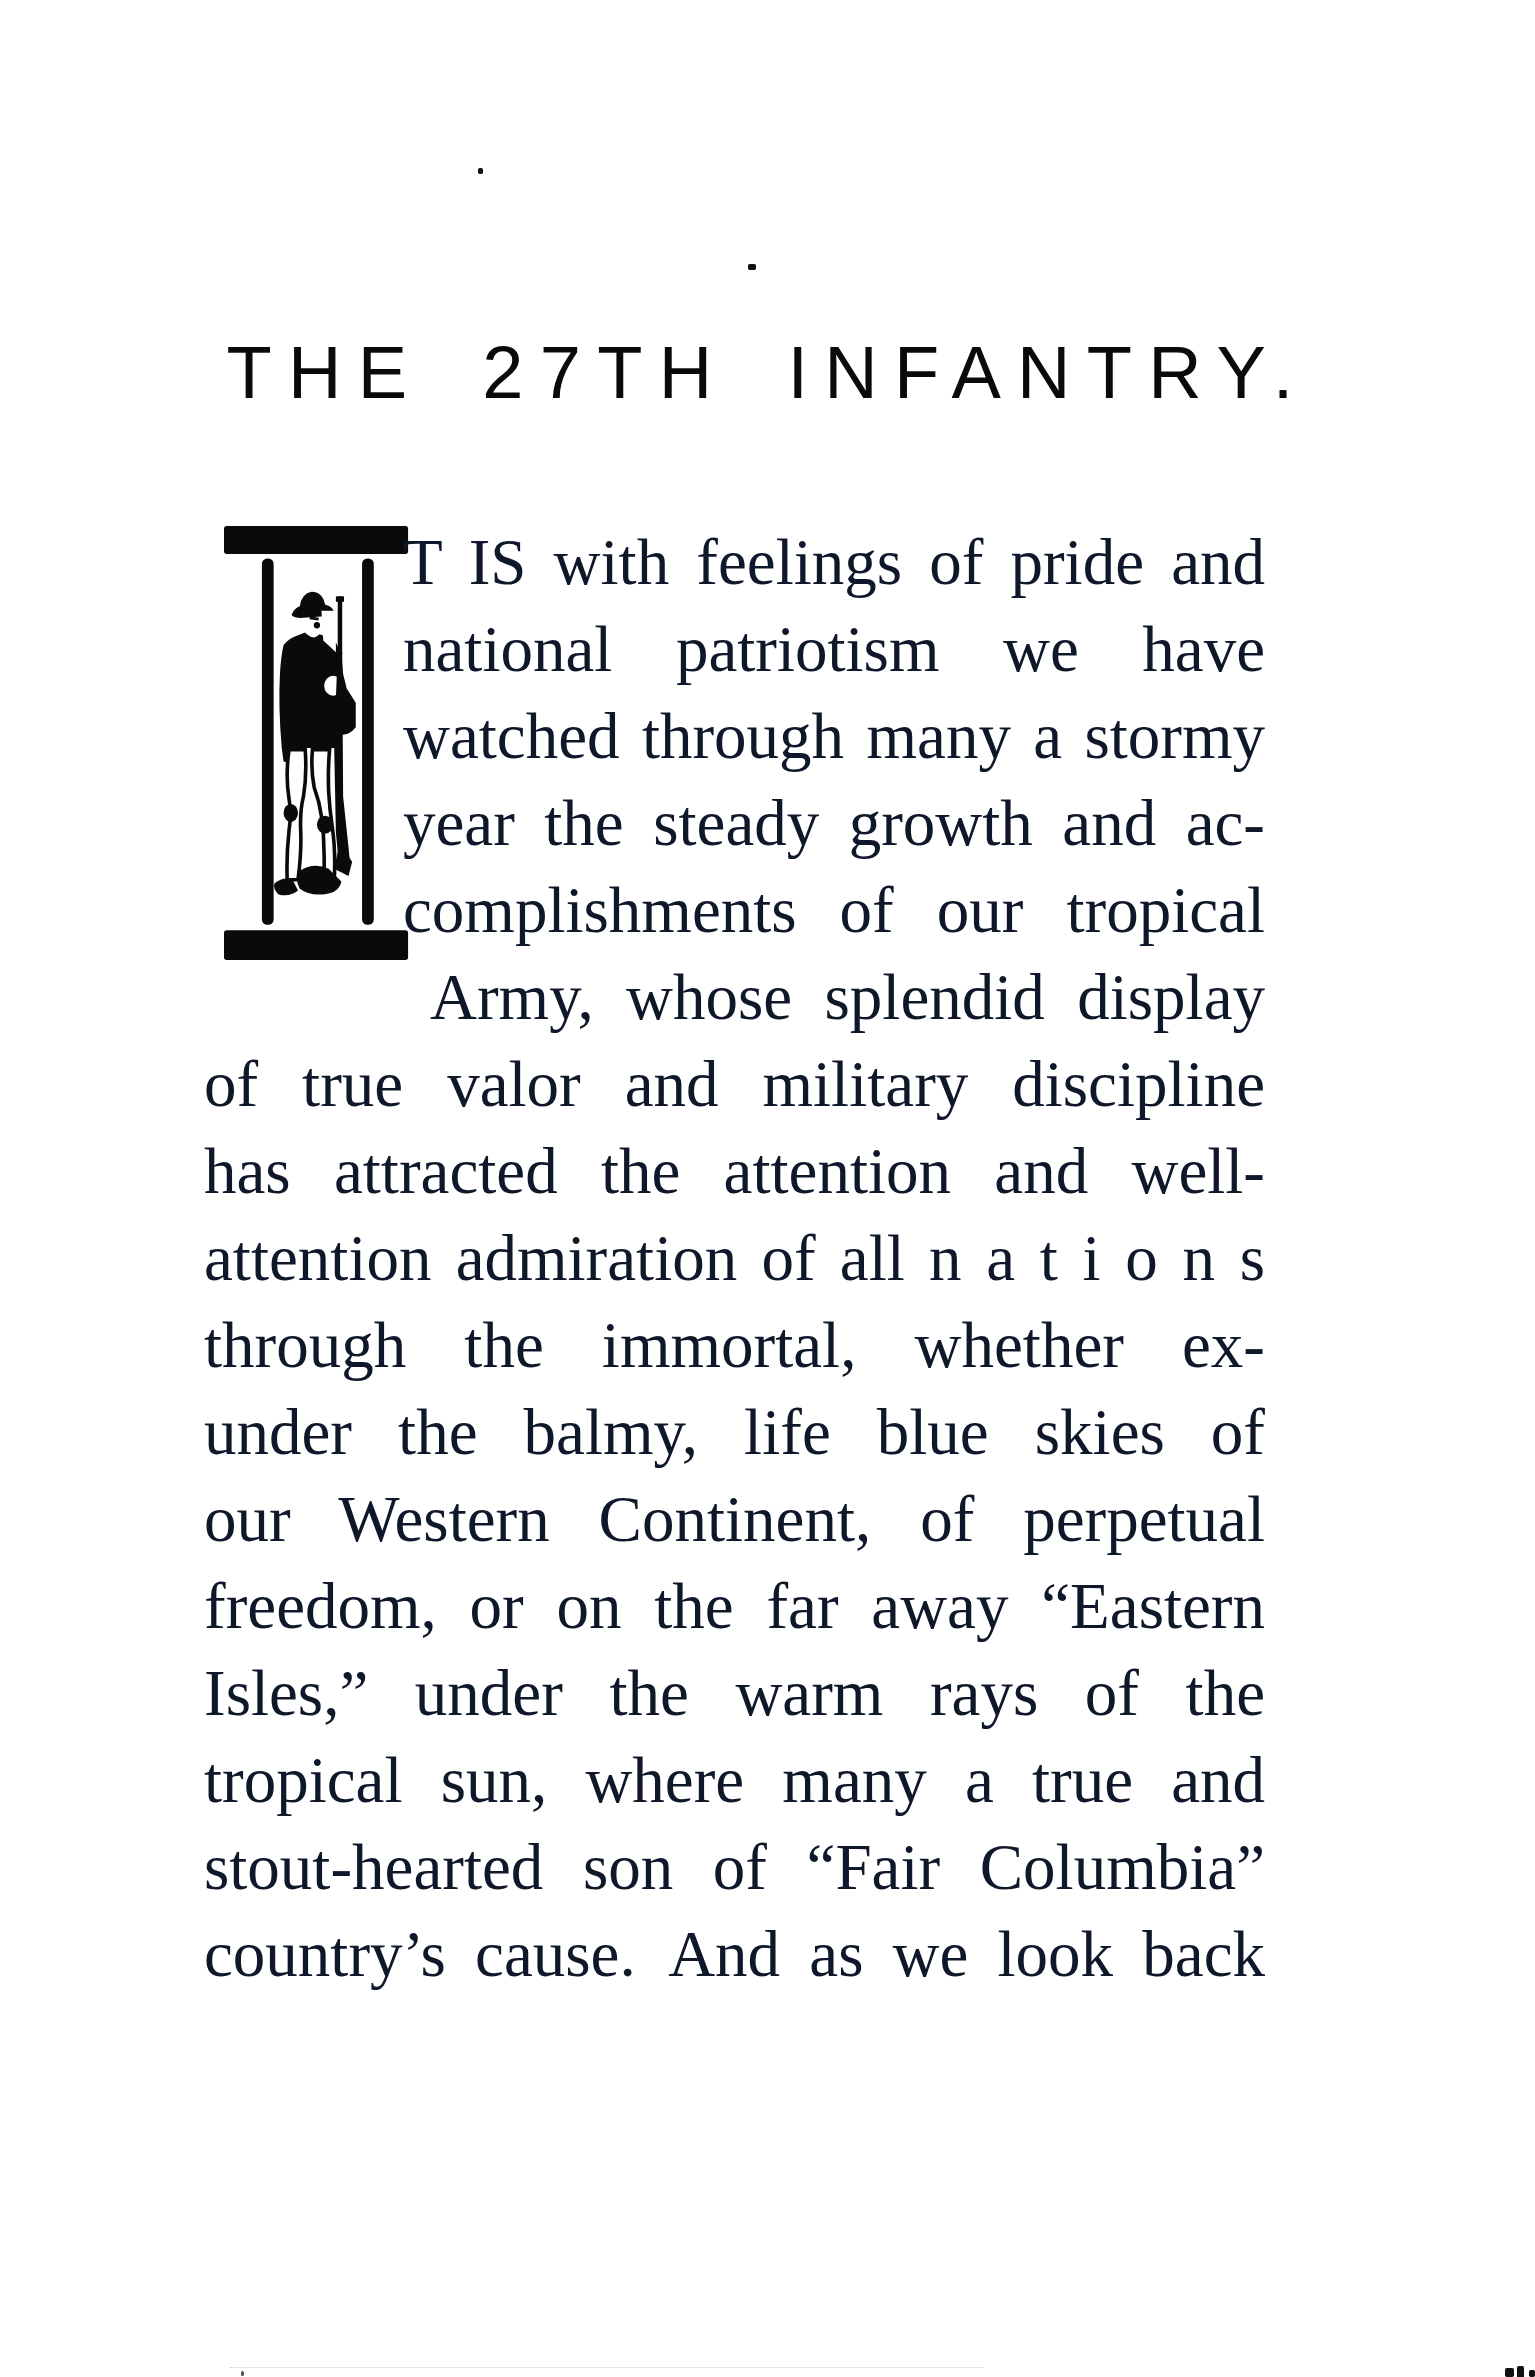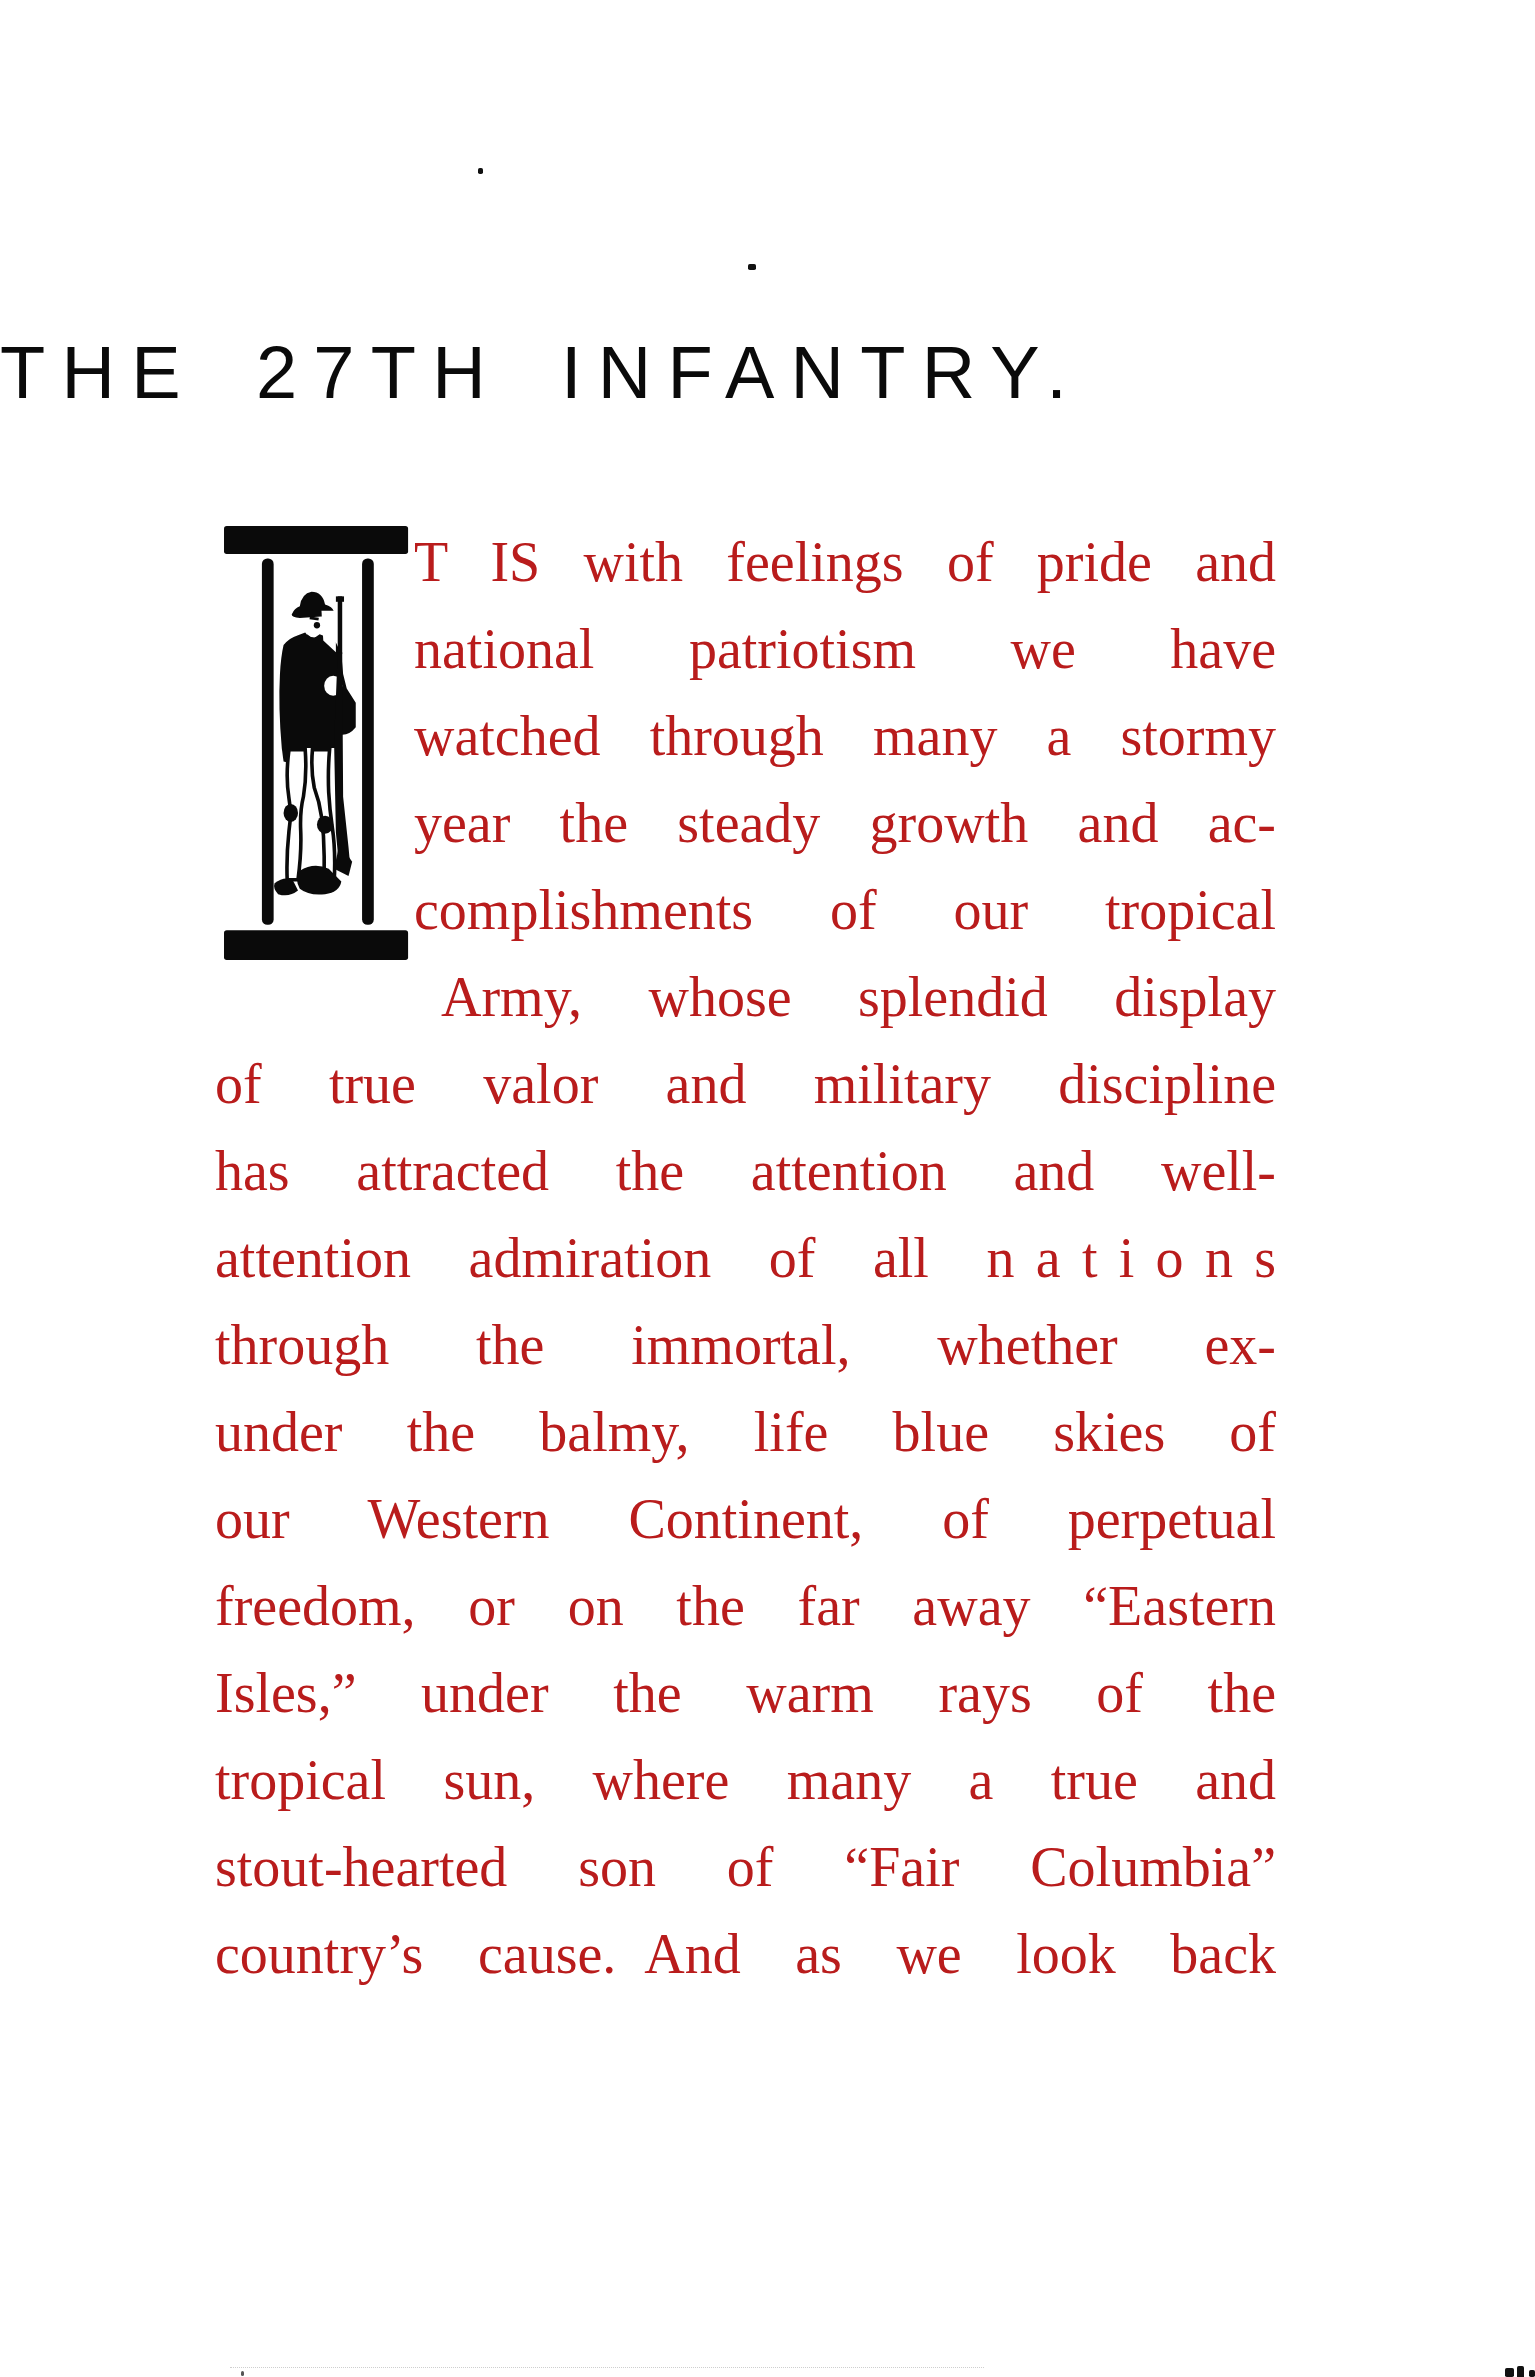--- a/index.html
+++ b/index.html
@@ -8,39 +8,40 @@
     width:1536px;
     height:2377px;
     background:#ffffff;
     overflow:hidden;
     font-family:"Liberation Serif", serif;
   }
   .title{
     position:absolute;
     left:0; top:330px;
     width:100%;
+    text-align:center;
     font-family:"Liberation Sans", sans-serif;
     font-weight:400;
     font-size:74px;
     letter-spacing:0.22em;
     word-spacing:0.30em;
     white-space:nowrap;
     color:#0a0a0a;
   }
   .figure{
     position:absolute;
     left:224px; top:526px;
     width:185px; height:434px;
   }
   .body-text{
     position:absolute;
-    left:215px; top:519px;
+    left:204px; top:519px;
     width:1061px;
-    font-size:56px;
-    color:#b91c1c;
+    font-size:65px;
+    color:#0f172a;
   }
   .line{
     height:87px;
     line-height:87px;
     text-align:justify;
     text-align-last:justify;
     overflow:hidden;
     white-space:normal;
   }
   .line.beside{margin-left:199px;}

